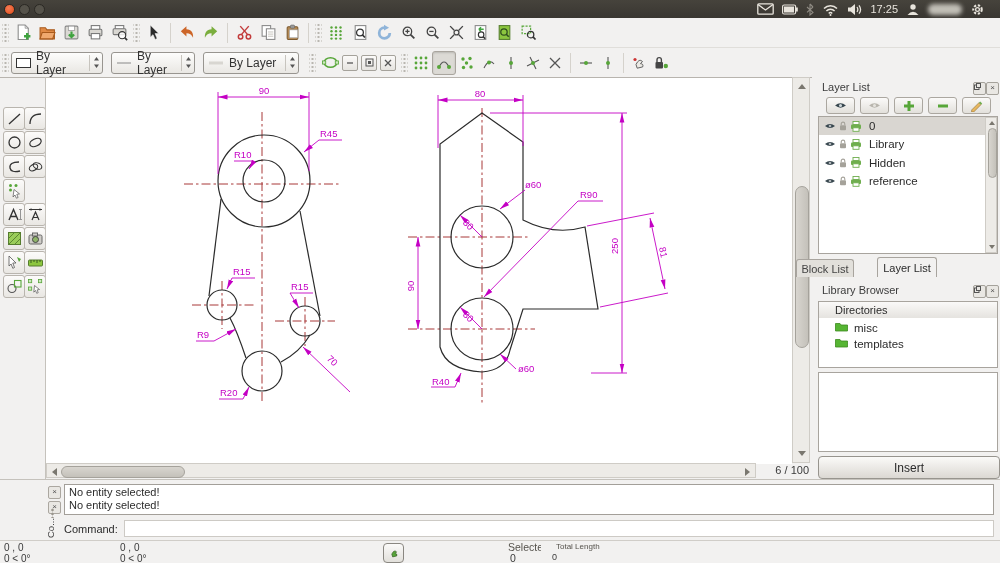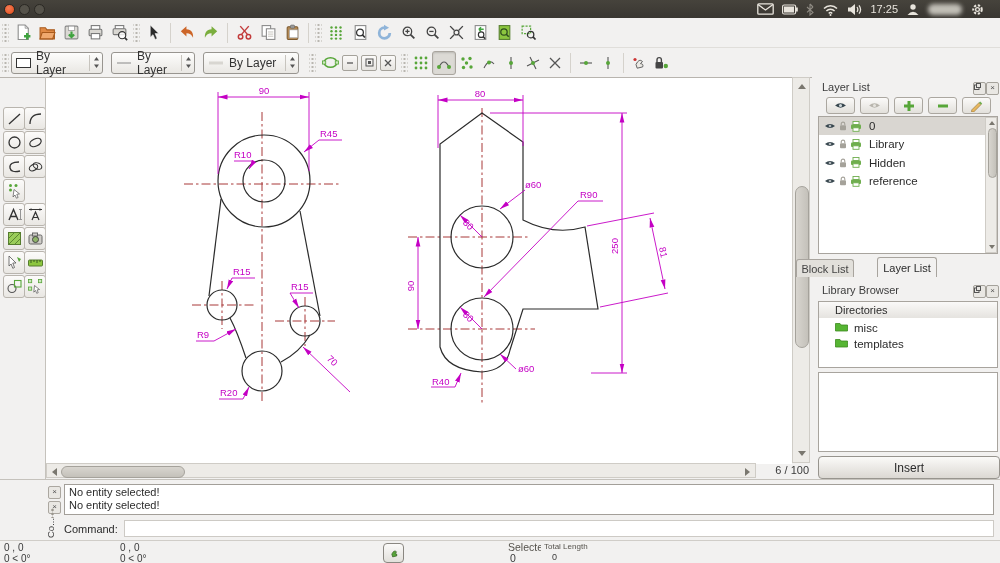--- a/index.html
+++ b/index.html
@@ -780,14 +780,14 @@
 <div class="abs" id="statusbar"></div>
 <span class="coord" style="left:4px;top:542px"><span>0 , 0</span><br><span>0 &lt; 0°</span></span>
 <span class="coord" style="left:120px;top:542px"><span>0 , 0</span><br><span>0 &lt; 0°</span></span>
 <span id="handbtn">
     <svg width="12" height="12" viewBox="0 0 16 16">
       <path d="M5,9.5 q3,-6.5 6.5,-3 l-2,2.2 q3.2,0 2.2,3.2 l-5.5,1.3 z" fill="#57A639" stroke="#2F4F1F" stroke-width="0.8"></path>
     </svg>
   </span>
 <span class="stlab" style="left:508px;top:541px;width:33px">Selected</span>
 <span class="stval" style="left:510px;top:552px">0</span>
-<span class="stlab" style="left:544px;top:542px;font-size:8px">Total Length</span>
+<span class="stlab" style="left:556px;top:542px;font-size:8px">Total Length</span>
 <span class="stval" style="left:552px;top:552px;font-size:9px">0</span>
 
 </body></html>

